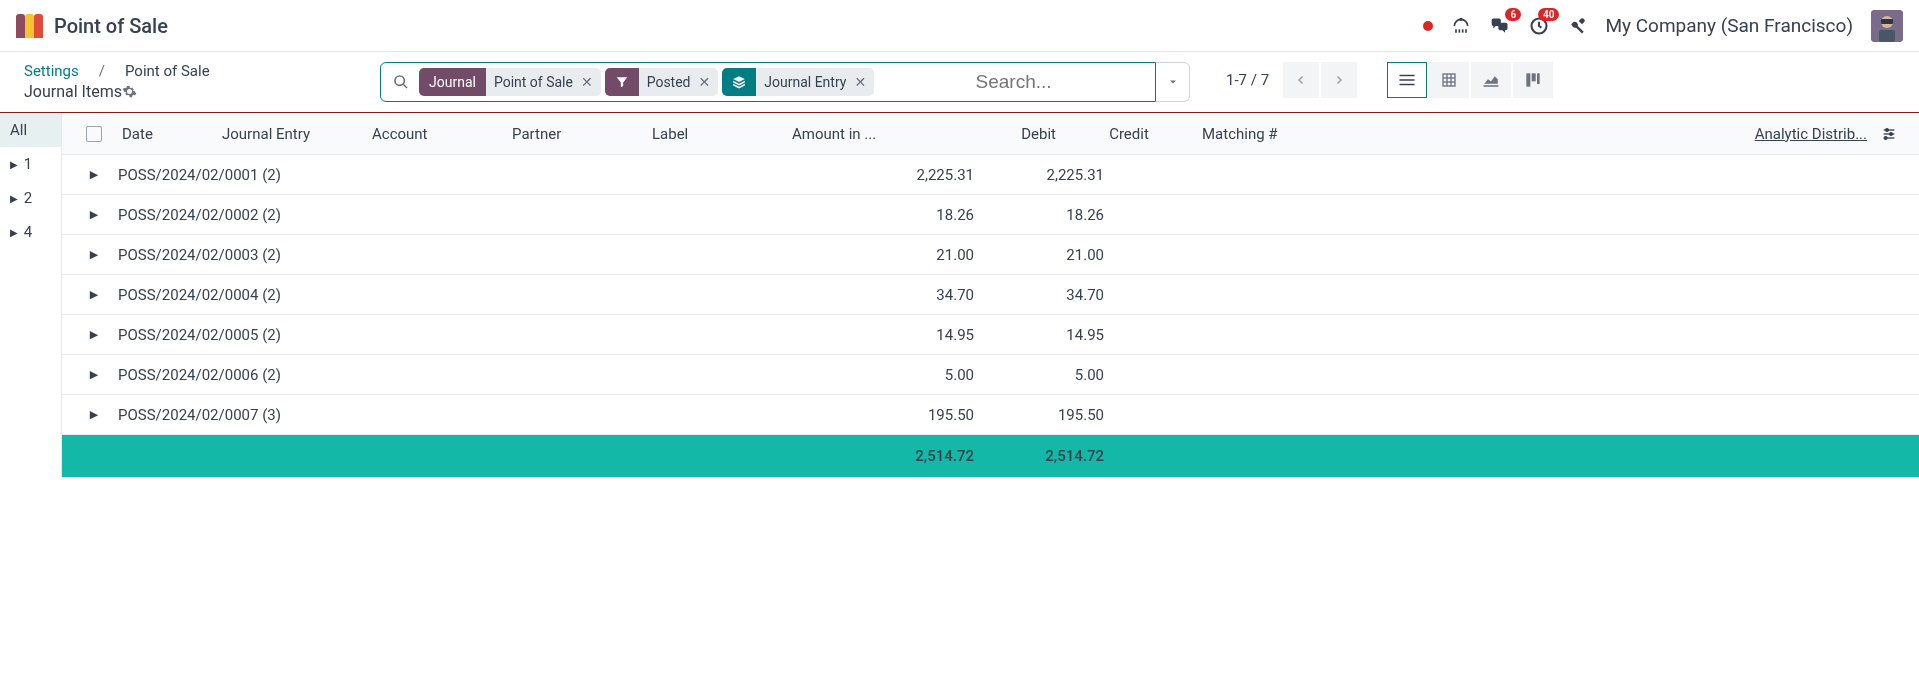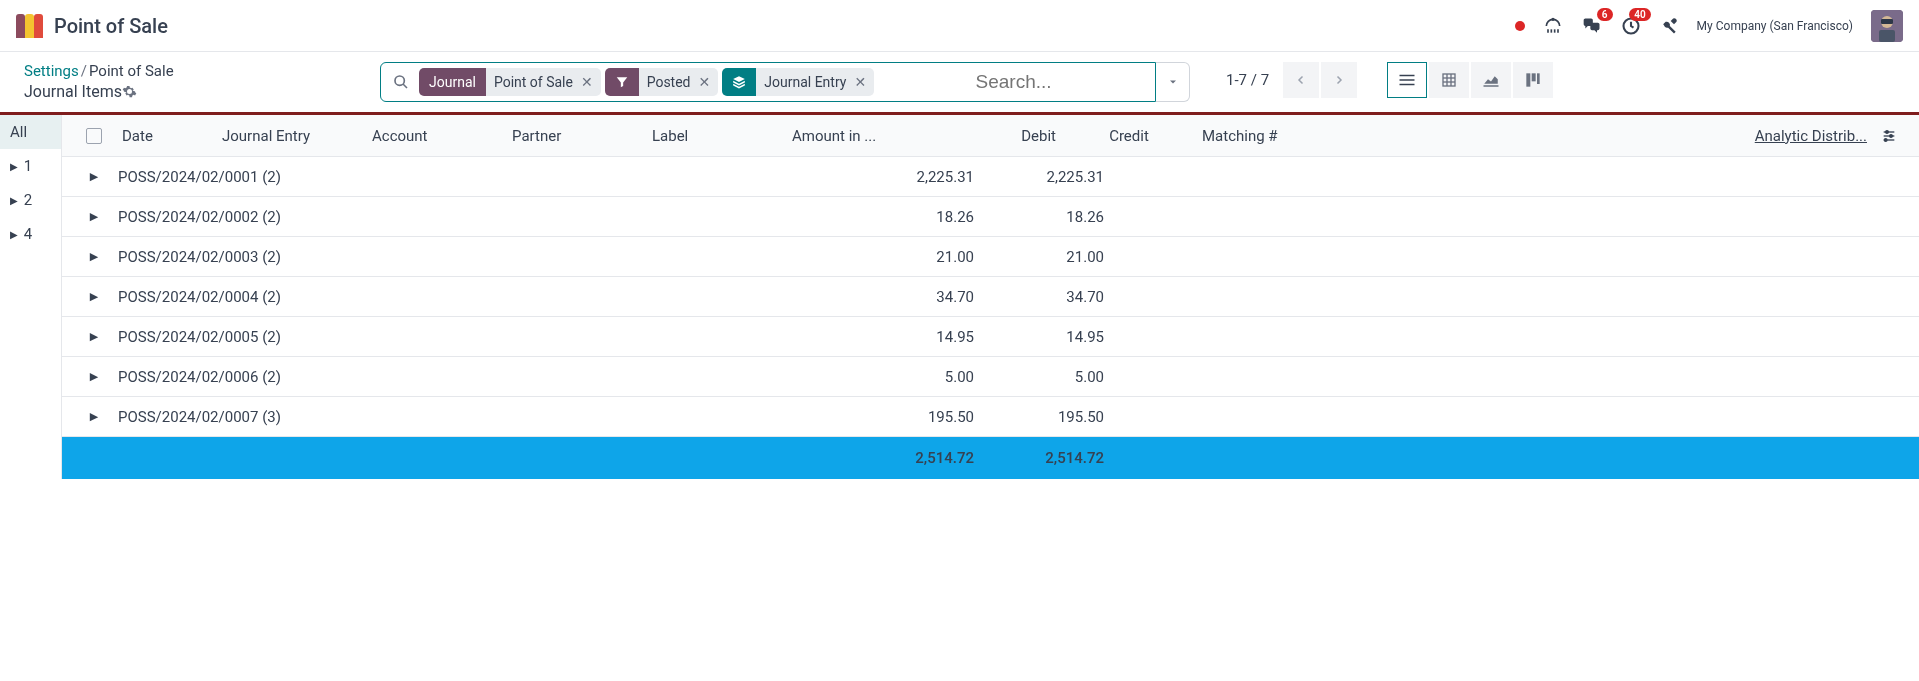--- a/index.html
+++ b/index.html
@@ -13,27 +13,27 @@
 .logo-stripe.s2 { background: #f4c430; }
 .logo-stripe.s3 { background: #e04b3c; }
 .app-title { font-size: 20px; font-weight: 500; color: #374151; margin-right: 24px; }
 .nav-menu { display: flex; gap: 28px; }
 .nav-item { font-size: 16px; color: #374151; cursor: pointer; }
 .topnav-spacer { flex: 1; }
 .topnav-right { display: flex; align-items: center; gap: 18px; }
 .status-dot { width: 10px; height: 10px; border-radius: 50%; background: #dc2626; }
 .icon-btn { position: relative; cursor: pointer; display: flex; align-items: center; }
 .badge { position: absolute; top: -8px; right: -10px; background: #dc2626; color: #fff; font-size: 10px; font-weight: 600; border-radius: 10px; padding: 1px 5px; min-width: 16px; text-align: center; }
-.company-name { font-size: 12px; color: #374151; }
+.company-name { font-size: 19px; color: #374151; }
 .avatar { width: 32px; height: 32px; border-radius: 4px; background: #6b5b7e; display: flex; align-items: center; justify-content: center; overflow: hidden; }
 
 
 .controlbar { display: flex; align-items: flex-start; padding: 10px 16px 10px 24px; gap: 16px; }
 .breadcrumb-area { min-width: 340px; }
-.breadcrumb { display: flex; align-items: center; gap: 2px; font-size: 15px; }
+.breadcrumb { display: flex; align-items: center; gap: 20px; font-size: 15px; }
 .breadcrumb-link { color: #017e84; cursor: pointer; }
 .breadcrumb-sep { color: #6b7280; }
 .breadcrumb-current { color: #374151; }
 .subtitle-row { display: flex; align-items: center; gap: 0; margin-top: 2px; }
 .subtitle { font-size: 16px; color: #374151; }
 
 .search-wrap { flex: 1; display: flex; align-items: center; max-width: 810px; }
 .search-box { display: flex; align-items: center; border: 1px solid #017e84; border-radius: 6px 0 0 6px; padding: 4px 6px; flex: 1; height: 40px; gap: 4px; }
 .search-icon-box { padding: 0 6px; color: #6b7280; }
 .chip { display: flex; align-items: center; border-radius: 5px; overflow: hidden; height: 28px; }
@@ -50,21 +50,21 @@
 .pager-btns { display: flex; }
 .pager-btn { width: 36px; height: 36px; background: #f3f4f6; display: flex; align-items: center; justify-content: center; cursor: pointer; color: #9ca3af; }
 .pager-btn + .pager-btn { margin-left: 2px; }
 
 .view-switchers { display: flex; margin-left: 14px; }
 .view-btn { width: 40px; height: 36px; background: #f3f4f6; display: flex; align-items: center; justify-content: center; cursor: pointer; color: #6b7280; }
 .view-btn.active { background: #fff; border: 1px solid #017e84; color: #374151; }
 .view-btn + .view-btn { margin-left: 2px; }
 
 
-.content { display: flex; border-top: 3px solid #7f1d1d; }
+.content { display: flex; border-top: 1px solid #7f1d1d; }
 .sidebar { width: 62px; border-right: 1px solid #e5e7eb; padding-top: 0; }
 .sidebar-item { padding: 8px 10px; font-size: 15px; cursor: pointer; display: flex; align-items: center; gap: 6px; }
 .sidebar-item.active { background: #e7f0f1; }
 .sidebar-caret { font-size: 10px; color: #374151; }
 
 .table-area { flex: 1; }
 .thead { display: flex; align-items: center; background: #f9fafb; border-bottom: 1px solid #e5e7eb; height: 42px; padding: 0 12px; font-size: 15px; color: #374151; position: relative; }
 .th-check { width: 40px; display: flex; justify-content: center; }
 .checkbox { width: 16px; height: 16px; border: 1px solid #9ca3af; border-radius: 2px; }
 .th { padding: 0 8px; white-space: nowrap; overflow: hidden; text-overflow: ellipsis; }
@@ -79,21 +79,21 @@
 .th-matching { width: 110px; }
 .th-analytic { flex: 1; text-align: right; padding-right: 40px; text-decoration: underline; }
 .th-settings { width: 30px; position: absolute; right: 8px; cursor: pointer; }
 
 .trow { display: flex; align-items: center; border-bottom: 1px solid #e5e7eb; height: 40px; padding: 0 12px; font-size: 15px; }
 .trow-caret { width: 40px; display: flex; justify-content: center; color: #374151; cursor: pointer; font-size: 11px; }
 .trow-label { width: 680px; padding-left: 4px; }
 .trow-debit { width: 180px; text-align: right; }
 .trow-credit { width: 130px; text-align: right; }
 
-.tfoot { display: flex; align-items: center; height: 42px; padding: 0 12px; font-size: 15px; background: #0ea5e9; font-weight: 500; }
+.tfoot { display: flex; align-items: center; height: 42px; padding: 0 12px; font-size: 15px; background: #14b8a6; font-weight: 500; }
 .tfoot-spacer { width: 720px; }
 .tfoot-debit { width: 180px; text-align: right; }
 .tfoot-credit { width: 130px; text-align: right; }
 
 svg { display: block; }
 </style>
 </head>
 <body>
 
 <div class="topnav">

